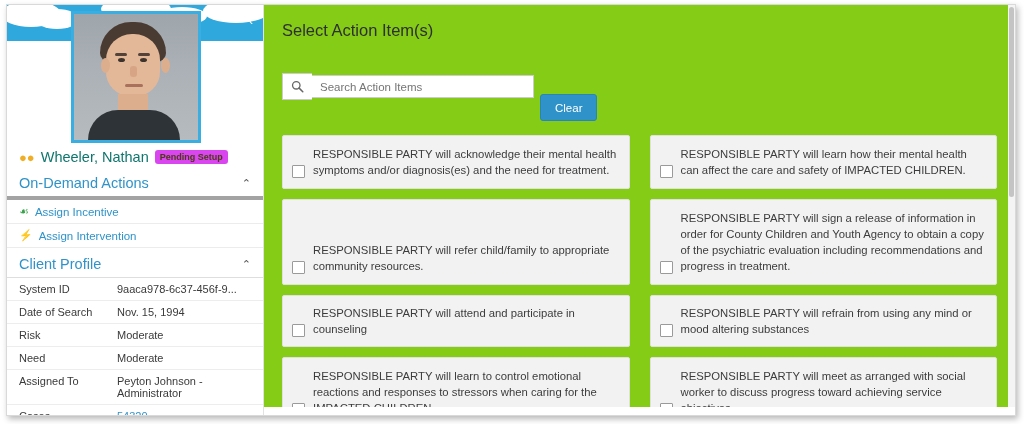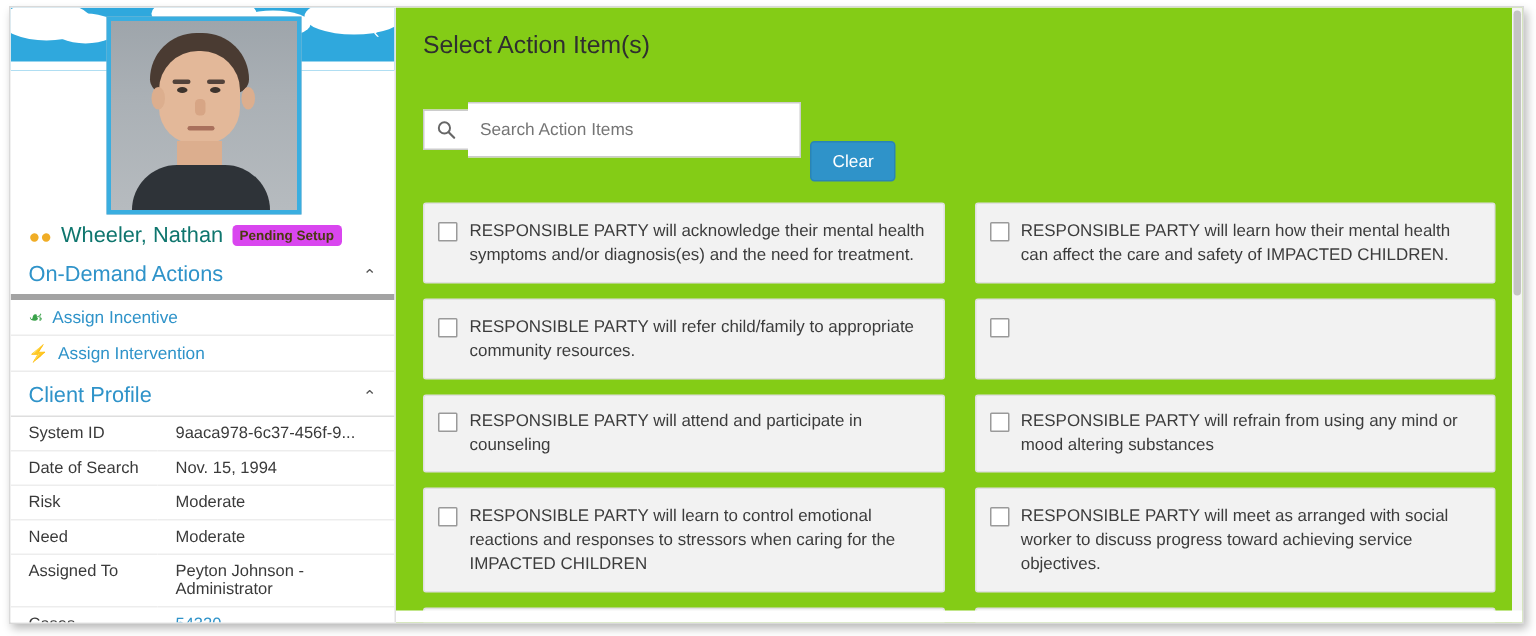--- a/index.html
+++ b/index.html
@@ -258,21 +258,21 @@
     border-right: none;
     background: #ffffff;
     display: flex;
     align-items: center;
     justify-content: center;
     color: #666;
     box-sizing: border-box;
   }
   .search-input {
     flex: 0 0 222px;
-    height: 37px;
+    height: 23px;
     border: 1px solid #cccccc;
     border-left: none;
     padding: 0 8px;
     font-size: 11.5px;
     color: #888;
     outline: none;
     box-sizing: border-box;
     font-family: "Liberation Sans", sans-serif;
   }
   .clear-btn {
@@ -295,21 +295,21 @@
     grid-template-columns: 1fr 1fr;
     column-gap: 20px;
     row-gap: 10px;
   }
   .item-card {
     background: #f2f2f2;
     border: 1px solid #e0e0e0;
     border-radius: 2px;
     padding: 9px 10px 9px 9px;
     display: flex;
-    align-items: flex-start;
+    align-items: flex-end;
     gap: 8px;
     min-height: 22px;
     box-sizing: border-box;
   }
   .item-card.tall { padding-top: 10px; padding-bottom: 10px; }
   .chk {
     flex: 0 0 auto;
     width: 11px;
     height: 11px;
     border: 1px solid #9a9a9a;
@@ -461,20 +461,21 @@
           <span class="chk"></span>
           <span class="item-text">RESPONSIBLE PARTY will learn how their mental health can affect the care and safety of IMPACTED CHILDREN.</span>
         </div>
 
         <div class="item-card tall">
           <span class="chk"></span>
           <span class="item-text">RESPONSIBLE PARTY will refer child/family to appropriate community resources.</span>
         </div>
         <div class="item-card tall">
           <span class="chk"></span>
+          <span class="item-text">RESPONSIBLE PARTY will sign a release of information in order for County Children and Youth Agency to obtain a copy of the psychiatric evaluation including recommendations and progress in treatment.</span>
         </div>
 
         <div class="item-card">
           <span class="chk"></span>
           <span class="item-text">RESPONSIBLE PARTY will attend and participate in counseling</span>
         </div>
         <div class="item-card">
           <span class="chk"></span>
           <span class="item-text">RESPONSIBLE PARTY will refrain from using any mind or mood altering substances</span>
         </div>

